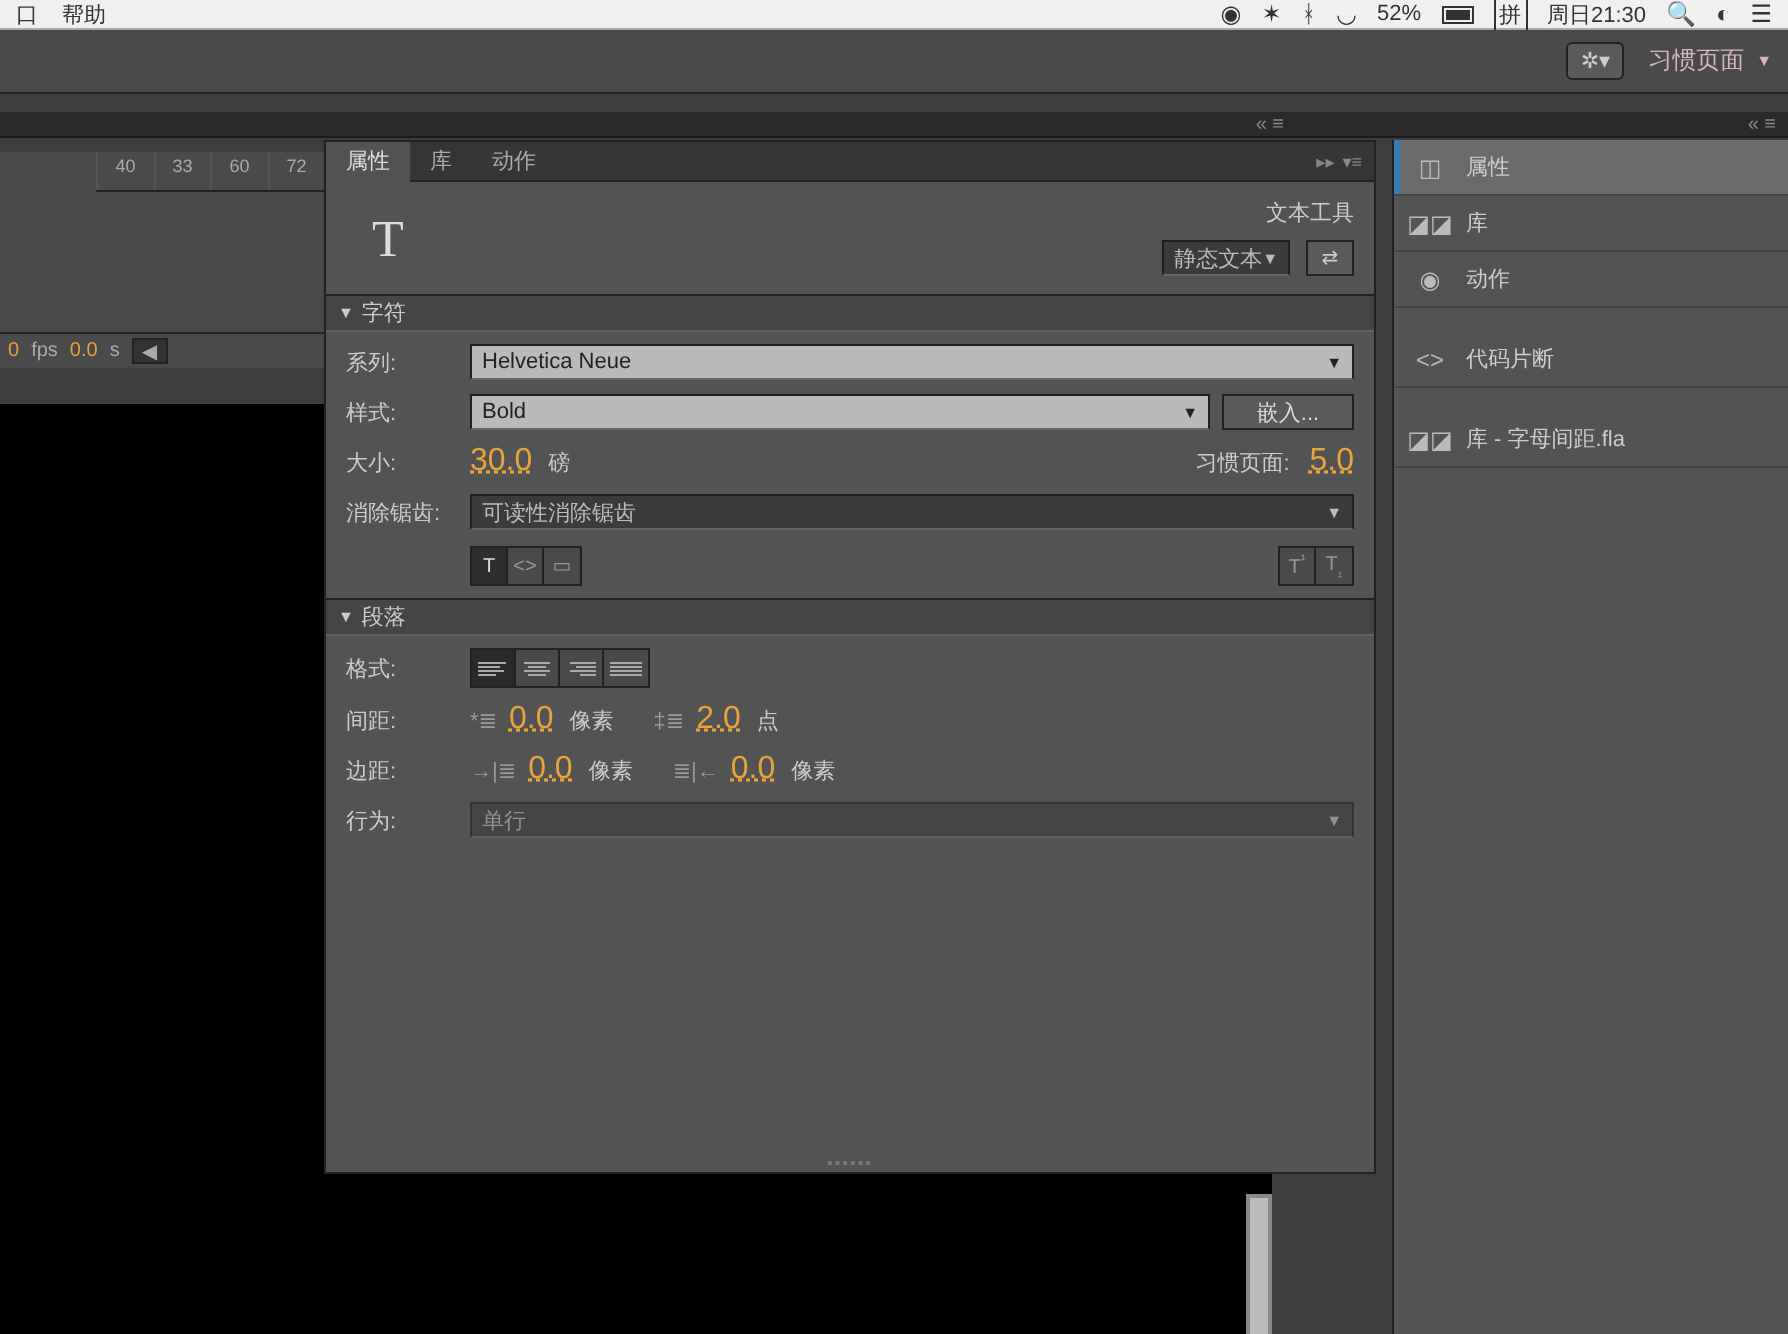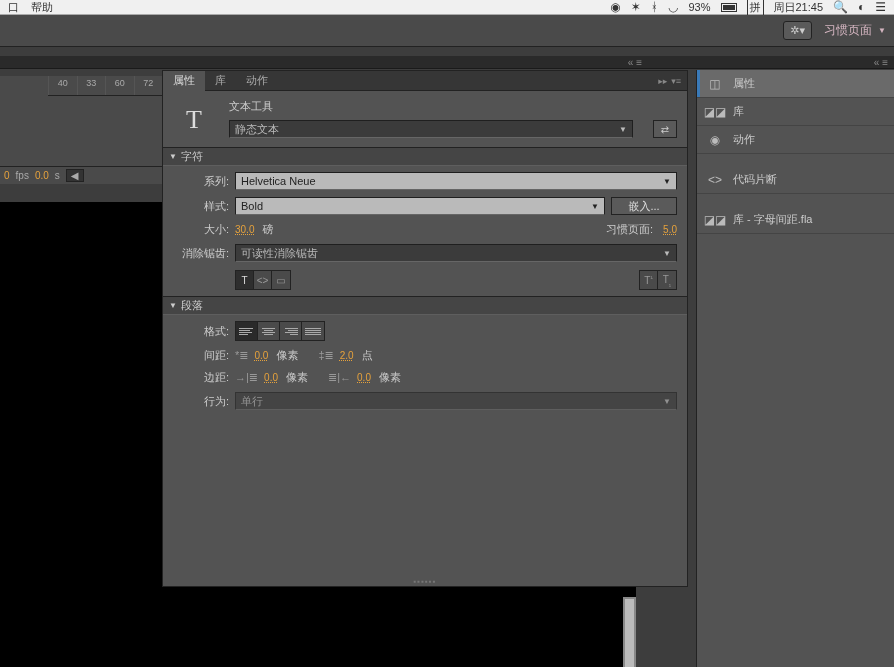--- a/index.html
+++ b/index.html
@@ -38,38 +38,38 @@
 
 .props-panel { position: absolute; top: 70px; left: 162px; width: 526px; height: 517px; background: #535353; border: 1px solid #222; }
 .panel-tabs { height: 20px; background: #363636; display: flex; align-items: center; border-bottom: 1px solid #222; }
 .panel-tabs .tab { padding: 0 10px; height: 20px; display: flex; align-items: center; font-size: 11px; color: #aaa; }
 .panel-tabs .tab.active { background: #535353; color: #ddd; }
 .panel-tabs .right-controls { margin-left: auto; display: flex; gap: 4px; padding-right: 6px; color: #888; font-size: 9px; }
 
 
 .tool-header { display: flex; padding: 8px 10px 6px 10px; gap: 14px; align-items: flex-start; }
 .tool-icon-box { width: 42px; height: 42px; display: flex; align-items: center; justify-content: center; font-family: Georgia, serif; font-size: 26px; color: #ddd; }
-.tool-header-right { flex: 1; display: flex; flex-direction: column; gap: 6px; }
+.tool-header-right { flex: 1; display: flex; flex-direction: column; gap: 6px; align-items: flex-end; }
 .tool-title { font-size: 11px; color: #ccc; }
-.tool-dd-row { display: flex; gap: 20px; }
+.tool-dd-row { display: flex; gap: 8px; }
 .dropdown { background: #3b3b3b; border: 1px solid #1f1f1f; border-bottom-color: #666; height: 18px; display: flex; align-items: center; padding: 0 5px; font-size: 11px; color: #bbb; position: relative; }
 .dropdown.light { background: #bababa; color: #222; }
 .dropdown .arrow { margin-left: auto; font-size: 8px; }
 .opts-btn { width: 24px; height: 18px; background: #5a5a5a; border: 1px solid #222; display: flex; align-items: center; justify-content: center; font-size: 10px; color: #ccc; }
 
 
 .section-hdr { height: 19px; background: #454545; border-top: 1px solid #222; border-bottom: 1px solid #5e5e5e; display: flex; align-items: center; padding: 0 6px; font-size: 11px; color: #ccc; gap: 4px; }
 .section-hdr .tri { font-size: 8px; }
 
 
 .form-area { padding: 6px 10px 4px 10px; display: flex; flex-direction: column; gap: 7px; }
 .row { display: flex; align-items: center; gap: 6px; }
-.label { width: 56px; text-align: right; font-size: 11px; color: #ccc; }
+.label { width: 56px; font-size: 11px; color: #ccc; }
 .field { flex: 1; }
-.num-val { color: #e6a23c; text-decoration: underline; text-decoration-style: dotted; font-size: 10px; }
+.num-val { color: #e6a23c; text-decoration: underline; text-decoration-style: dotted; font-size: 16px; }
 .unit { font-size: 11px; color: #ccc; margin-left: 2px; }
 .embed-btn { width: 66px; height: 18px; background: #5a5a5a; border: 1px solid #222; color: #ddd; font-size: 11px; display: flex; align-items: center; justify-content: center; }
 .color-swatch { width: 28px; height: 14px; background: #fff; border: 1px solid #000; }
 .checkbox { width: 12px; height: 12px; background: #aaa; border: 1px solid #333; display: inline-flex; align-items: center; justify-content: center; font-size: 9px; color: #222; }
 
 
 .icon-strip { display: flex; padding: 4px 10px 6px 72px; gap: 0; justify-content: space-between; }
 .icon-strip .group { display: flex; border: 1px solid #222; }
 .iconbtn { width: 18px; height: 18px; background: #4a4a4a; border-right: 1px solid #222; display: flex; align-items: center; justify-content: center; font-size: 10px; color: #999; }
 .iconbtn:last-child { border-right: none; }
@@ -98,26 +98,26 @@
 <div class="mac-menubar">
   <div class="left">
     <span>口</span>
     <span>帮助</span>
   </div>
   <div class="right">
     <span class="icon">◉</span>
     <span class="icon">✶</span>
     <span class="icon">ᚼ</span>
     <span class="icon">◡</span>
-    <span>93%</span>
+    <span>52%</span>
     <span class="icon" style="border:1px solid #333;width:16px;height:9px;display:inline-block;position:relative;">
         <span style="position:absolute;left:1px;top:1px;bottom:1px;width:12px;background:#333;"></span>
       </span>
     <span style="border:1px solid #333;padding:0 2px;">拼</span>
-    <span>周日21:45</span>
+    <span>周日21:30</span>
     <span class="icon">🔍</span>
     <span class="icon">◐</span>
     <span class="icon">☰</span>
   </div>
 </div>
 
 <div class="app-toolbar">
   <div class="spacer"></div>
   <div class="gear-btn">✲▾</div>
   <div class="workspace-dd">

